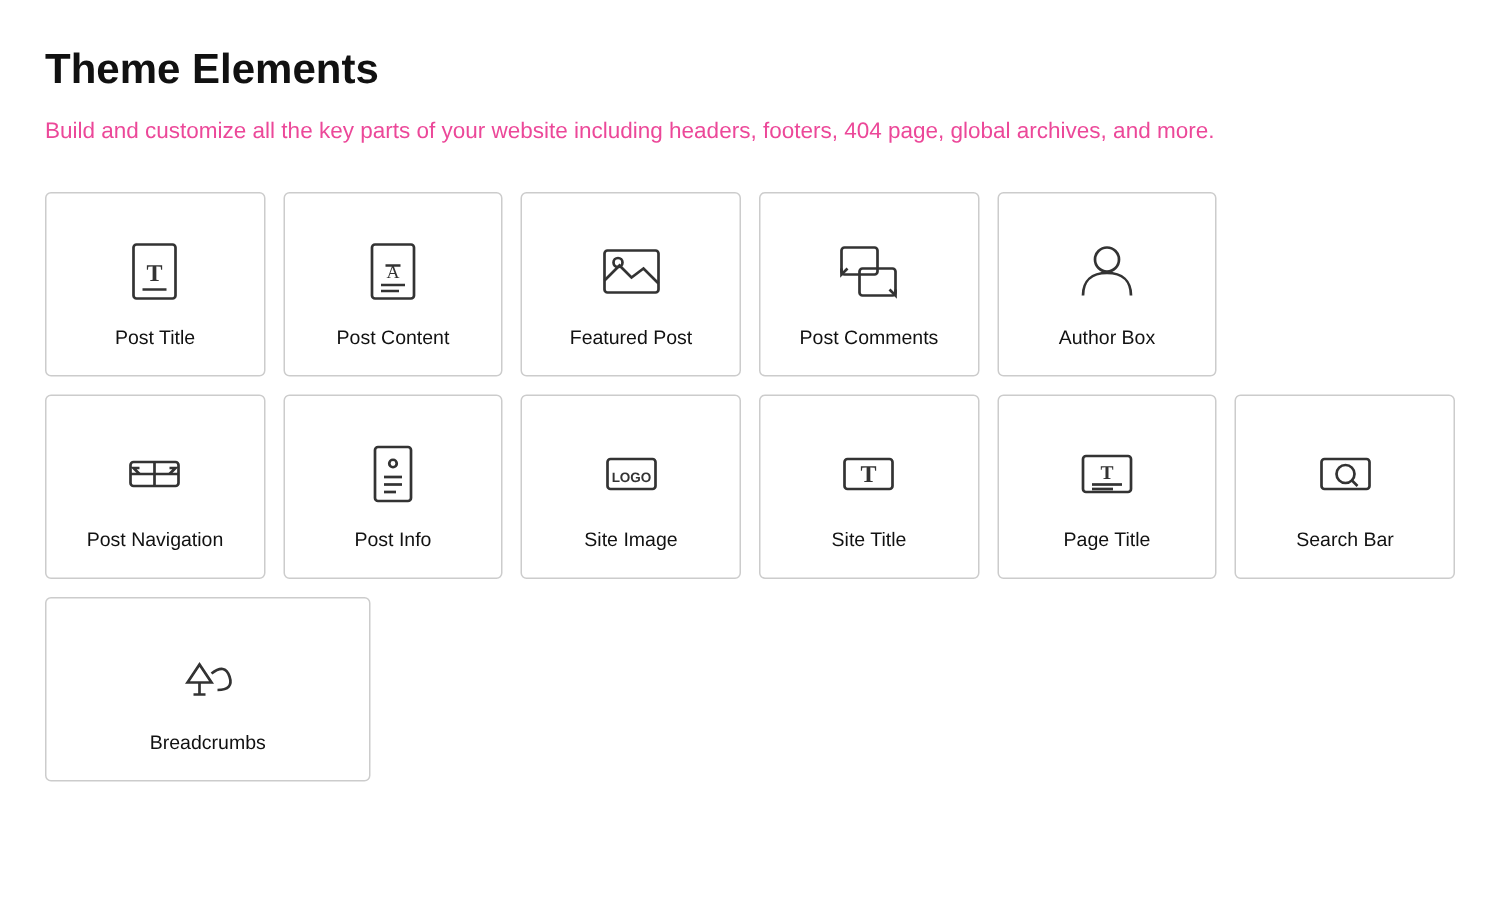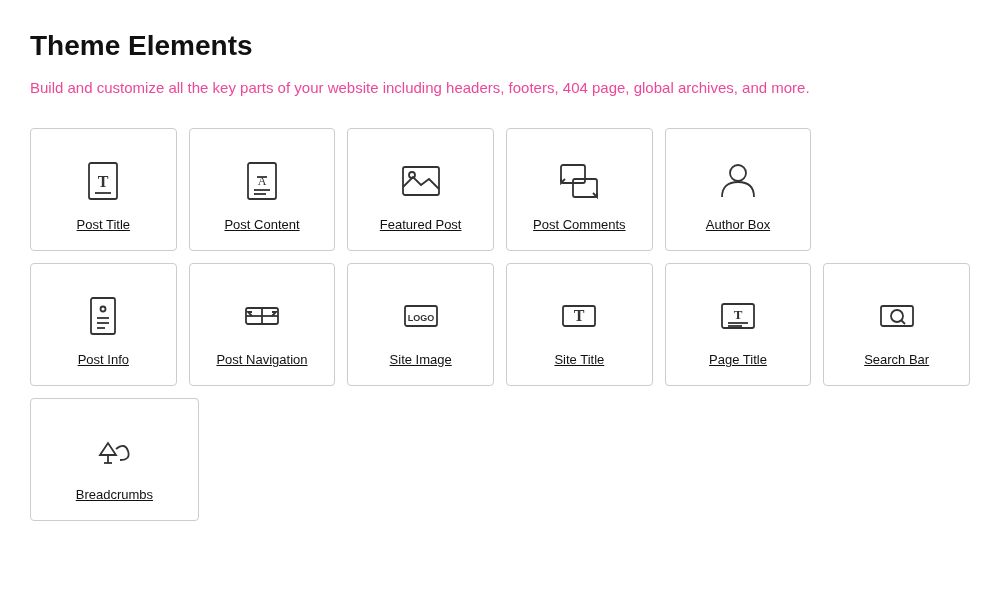--- a/index.html
+++ b/index.html
@@ -27,21 +27,21 @@
       margin-bottom: 12px;
     }
     .grid-row2 {
       display: grid;
       grid-template-columns: repeat(6, 1fr);
       gap: 12px;
       margin-bottom: 12px;
     }
     .grid-row3 {
       display: grid;
-      grid-template-columns: repeat(5, 1fr);
+      grid-template-columns: repeat(4, 1fr);
       gap: 24px;
     }
     .card {
       border: 1.5px solid #ccc;
       border-radius: 4px;
       display: flex;
       flex-direction: column;
       align-items: center;
       justify-content: center;
       padding: 28px 12px 18px 12px;
@@ -52,21 +52,20 @@
     }
     .card svg {
       width: 48px;
       height: 48px;
       margin-bottom: 12px;
     }
     .card-label {
       font-size: 13px;
       color: #111;
       text-align: center;
-      text-decoration: underline;
     }
   </style>
 </head>
 <body>
 
 <h1>Theme Elements</h1>
 <p class="subtitle">Build and customize all the key parts of your website including headers, footers, 404 page, global archives, and more.</p>
 
 <div class="grid">
 
@@ -117,42 +116,42 @@
     </svg>
     <span class="card-label">Author Box</span>
   </div>
 
 </div>
 
 <div class="grid-row2">
 
   <div class="card">
     <svg viewBox="0 0 48 48" fill="none" stroke="#333" stroke-width="1.8">
+      <rect x="8" y="16" width="32" height="16" rx="2"></rect>
+      <line x1="8" y1="24" x2="40" y2="24"></line>
+      <line x1="24" y1="16" x2="24" y2="32"></line>
+      <polyline points="14,24 10,20 14,20"></polyline>
+      <polyline points="34,24 38,20 34,20"></polyline>
+    </svg>
+    <span class="card-label">Post Navigation</span>
+  </div>
+
+  <div class="card">
+    <svg viewBox="0 0 48 48" fill="none" stroke="#333" stroke-width="1.8">
       <rect x="12" y="6" width="24" height="36" rx="2"></rect>
       <circle cx="24" cy="17" r="2.5"></circle>
       <line x1="18" y1="26" x2="30" y2="26"></line>
       <line x1="18" y1="31" x2="30" y2="31"></line>
       <line x1="18" y1="36" x2="26" y2="36"></line>
     </svg>
     <span class="card-label">Post Info</span>
   </div>
 
   <div class="card">
     <svg viewBox="0 0 48 48" fill="none" stroke="#333" stroke-width="1.8">
-      <rect x="8" y="16" width="32" height="16" rx="2"></rect>
-      <line x1="8" y1="24" x2="40" y2="24"></line>
-      <line x1="24" y1="16" x2="24" y2="32"></line>
-      <polyline points="14,24 10,20 14,20"></polyline>
-      <polyline points="34,24 38,20 34,20"></polyline>
-    </svg>
-    <span class="card-label">Post Navigation</span>
-  </div>
-
-  <div class="card">
-    <svg viewBox="0 0 48 48" fill="none" stroke="#333" stroke-width="1.8">
       <rect x="8" y="14" width="32" height="20" rx="2"></rect>
       <text x="24" y="29" text-anchor="middle" font-size="9" fill="#333" stroke="none" font-family="sans-serif" font-weight="bold">LOGO</text>
     </svg>
     <span class="card-label">Site Image</span>
   </div>
 
   <div class="card">
     <svg viewBox="0 0 48 48" fill="none" stroke="#333" stroke-width="1.8">
       <rect x="8" y="14" width="32" height="20" rx="2"></rect>
       <text x="24" y="29" text-anchor="middle" font-size="16" fill="#333" stroke="none" font-family="serif" font-weight="bold">T</text>

